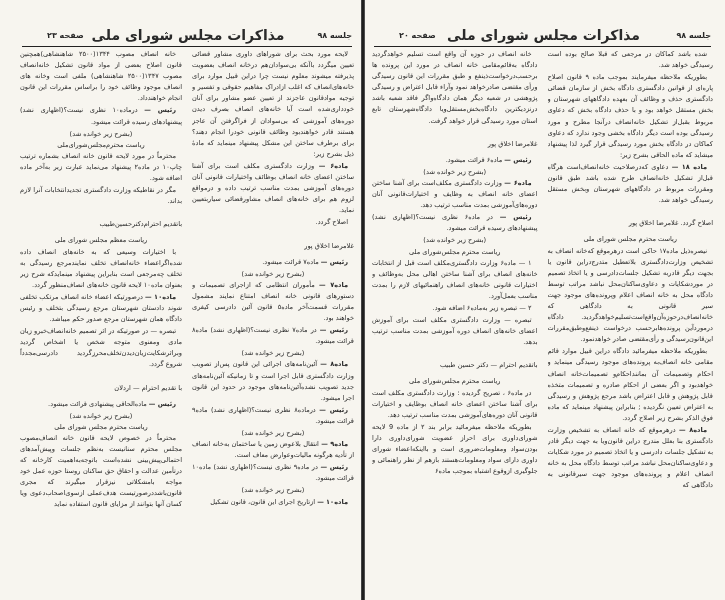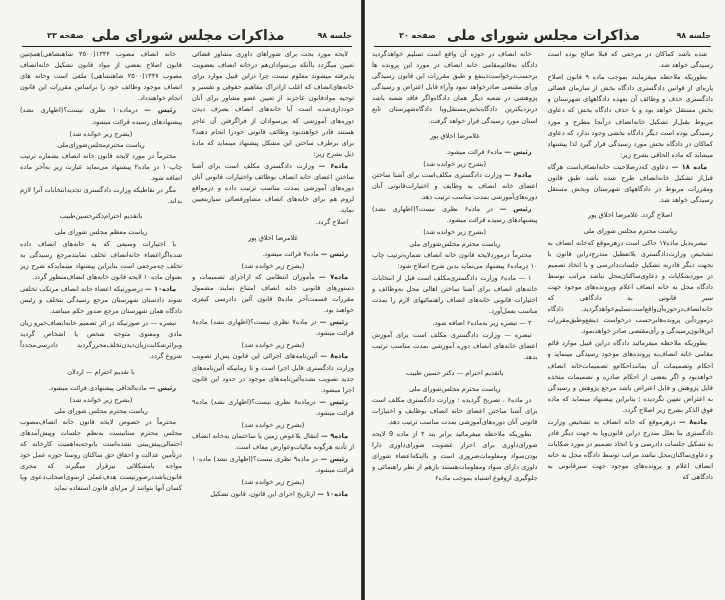--- a/index.html
+++ b/index.html
@@ -39,21 +39,21 @@
   }
   .page.left .columns { left: 20px; right: 8px; }
   .page.right .columns { left: 10px; right: 12px; }
   .col {
     flex: 1; direction: rtl; text-align: justify;
     font-size: 6.6px; line-height: 11.1px; overflow: hidden;
   }
   .block { margin: 0 0 1px 0; }
   .para { text-indent: 6px; }
   .center { text-align: center; margin: 0 0; }
-  .signature { text-align: center; margin: 4px 0 5px 0; }
+  .signature { margin: 12px 0 5px 0; }
   .bold-lead { font-weight: bold; }
   .speaker { font-weight: bold; }
 </style>
 </head>
 <body>
 
 <div class="spread">
 
   <div class="page left">
     <div class="header">
@@ -122,21 +122,20 @@
         </div>
       <div class="col">
           <div class="block para"><span>خانه انصاف در حوزه آن واقع است تسلیم خواهدگردید دادگاه به‌قائم‌مقامی خانه انصاف در مورد این پرونده ها برحسب‌درخواست‌ذینفع و طبق مقررات این قانون رسیدگی ورأی مقتضی صادرخواهد نمود وآراء قابل اعتراض و رسیدگی پژوهشی در شعبه دیگر همان دادگاه‌واگر فاقد شعبه باشد درنزدیکترین دادگاه‌بخش‌مستقل‌ویا دادگاه‌شهرستان تابع استان مورد رسیدگی قرار خواهد گرفت.</span></div>
           <div class="block signature"><span>غلامرضا اخلاق پور</span></div>
           <div class="block para"><span class="speaker">رئیس —</span> <span>ماده۶ قرائت میشود.</span></div>
           <div class="block center"><span>(بشرح زیر خوانده شد)</span></div>
           <div class="block para"><span class="bold-lead">ماده۶ —</span> <span>وزارت دادگستری مکلف‌است برای آشنا ساختن اعضای خانه انصاف به وظایف و اختیارات‌قانونی آنان دوره‌های‌آموزشی بمدت مناسب ترتیب دهد.</span></div>
           <div class="block para"><span class="speaker">رئیس —</span> <span>در ماده۶ نظری نیست؟(اظهاری نشد) پیشنهادهای رسیده قرائت میشود.</span></div>
           <div class="block center"><span>(بشرح زیر خوانده شد)</span></div>
           <div class="block center"><span>ریاست محترم مجلس‌شورای ملی</span></div>
-          <div class="block para"><span>محترماً درموردلایحه قانون خانه انصاف شماره‌ترتیب چاپ ۱۰ درماده۶ پیشنهاد می‌نماید بدین شرح اصلاح شود:</span></div>
           <div class="block para"><span>۱ — ماده۶ وزارت دادگستری‌مکلف است قبل از انتخابات خانه‌های انصاف برای آشنا ساختن اهالی محل به‌وظائف و اختیارات قانونی خانه‌های انصاف راهنمائیهای لازم را بمدت مناسب بعمل‌آورد.</span></div>
           <div class="block para"><span>۲ — تبصره زیر به‌ماده۶ اضافه شود.</span></div>
           <div class="block para"><span>تبصره — وزارت دادگستری مکلف است برای آموزش اعضای خانه‌های انصاف دوره آموزشی بمدت مناسب ترتیب بدهد.</span></div>
           <div class="block signature"><span>باتقدیم احترام — دکتر حسین طبیب</span></div>
           <div class="block center"><span>ریاست محترم مجلس‌شورای ملی</span></div>
           <div class="block para"><span>در ماده۶ ، تصریح گردیده : وزارت دادگستری مکلف است برای آشنا ساختن اعضای خانه انصاف بوظایف و اختیارات قانونی آنان دوره‌های‌آموزشی بمدت مناسب ترتیب دهد.</span></div>
           <div class="block para"><span>بطوریکه ملاحظه میفرمائید برابر بند ۲ از ماده 9 لایحه شورای‌داوری برای احراز عضویت شورای‌داوری دارا بودن‌سواد ومعلومات‌ضروری است و بااینکه‌اعضاء شورای داوری دارای سواد ومعلومات‌هستند بازهم از نظر راهنمائی و جلوگیری ازوقوع اشتباه بموجب ماده۶</span></div>
         </div>
     </div>
   </div>

